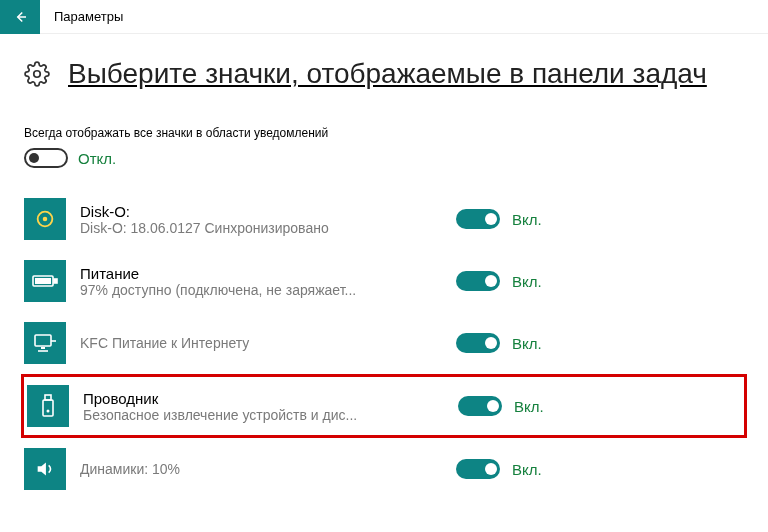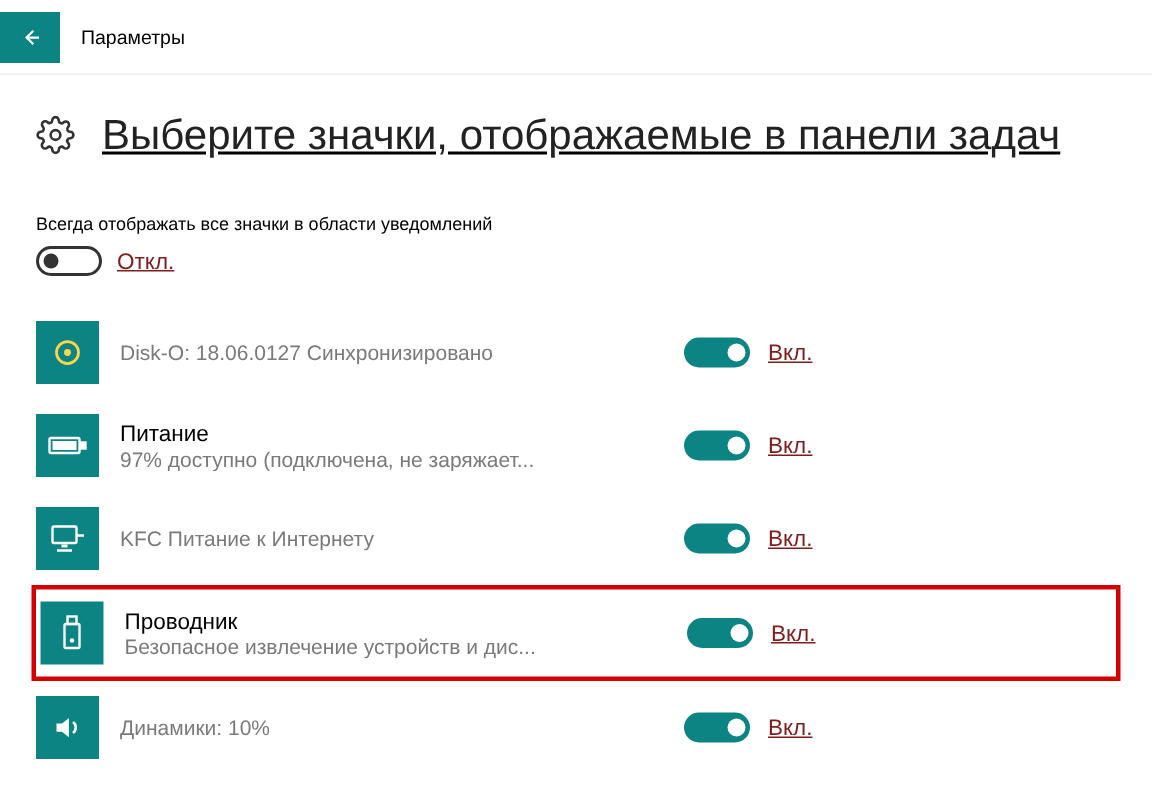--- a/index.html
+++ b/index.html
@@ -6,21 +6,21 @@
   body {
     font-family: "Segoe UI", Tahoma, sans-serif;
     background: #fff;
     color: #000;
     font-size: 15px;
     width: 768px;
     height: 532px;
     overflow: hidden;
   }
   .titlebar {
-    height: 50px;
+    height: 34px;
     display: flex;
     align-items: center;
     border-bottom: 1px solid #eee;
   }
   .back-btn {
     width: 40px;
     height: 34px;
     background: #0d8484;
     color: #fff;
     display: flex;
@@ -92,22 +92,21 @@
     content: "";
     position: absolute;
     right: 3px; top: 50%;
     transform: translateY(-50%);
     width: 12px; height: 12px;
     border-radius: 50%;
     background: #fff;
   }
   .toggle-state {
     font-size: 15px;
-    color: #7f1d1d;
-    text-decoration: underline;
+    color: #15803d;
   }
   .list {
     display: flex;
     flex-direction: column;
     gap: 0;
   }
   .item {
     display: flex;
     align-items: center;
     padding: 10px 8px 10px 0;
@@ -193,20 +192,21 @@
   <div class="list">
 
     <div class="item">
       <div class="icon-tile">
         <svg width="22" height="22" viewBox="0 0 24 24" fill="none" stroke="#ffd54a" stroke-width="2">
             <circle cx="12" cy="12" r="8"></circle>
             <circle cx="12" cy="12" r="1.5" fill="#ffd54a"></circle>
           </svg>
       </div>
       <div class="item-text">
+        <div class="item-title">Disk-O:</div>
         <div class="item-sub">Disk-O: 18.06.0127 Синхронизировано</div>
       </div>
       <div class="item-toggle-wrap">
         <div class="toggle toggle-on"></div>
         <span class="toggle-state">Вкл.</span>
       </div>
     </div>
 
     <div class="item">
       <div class="icon-tile">

